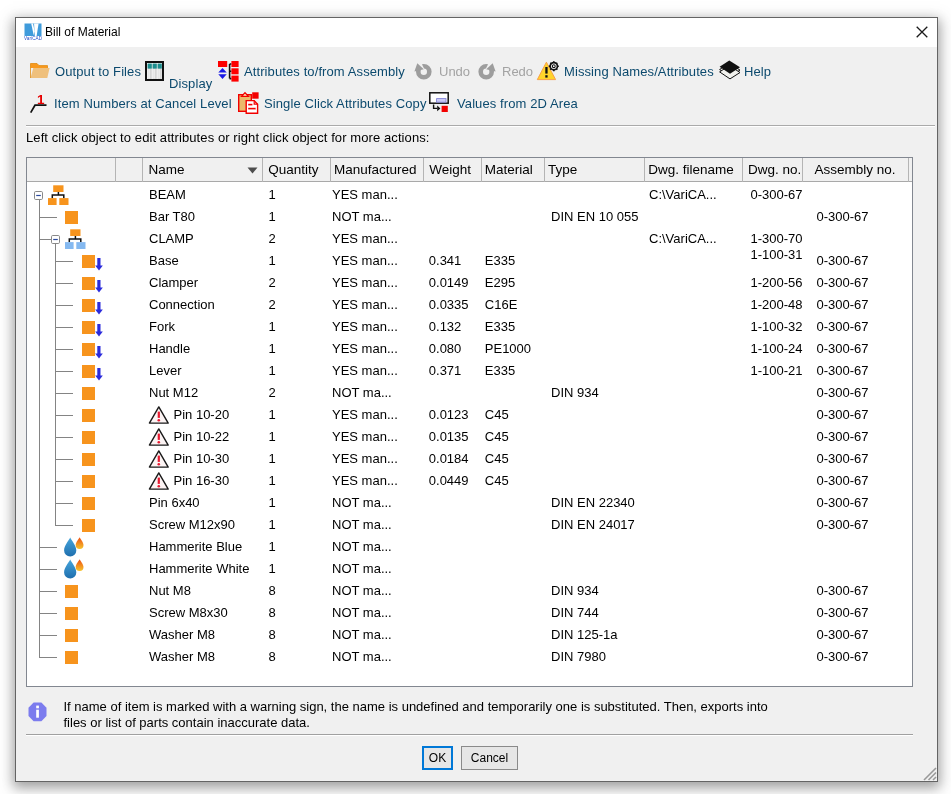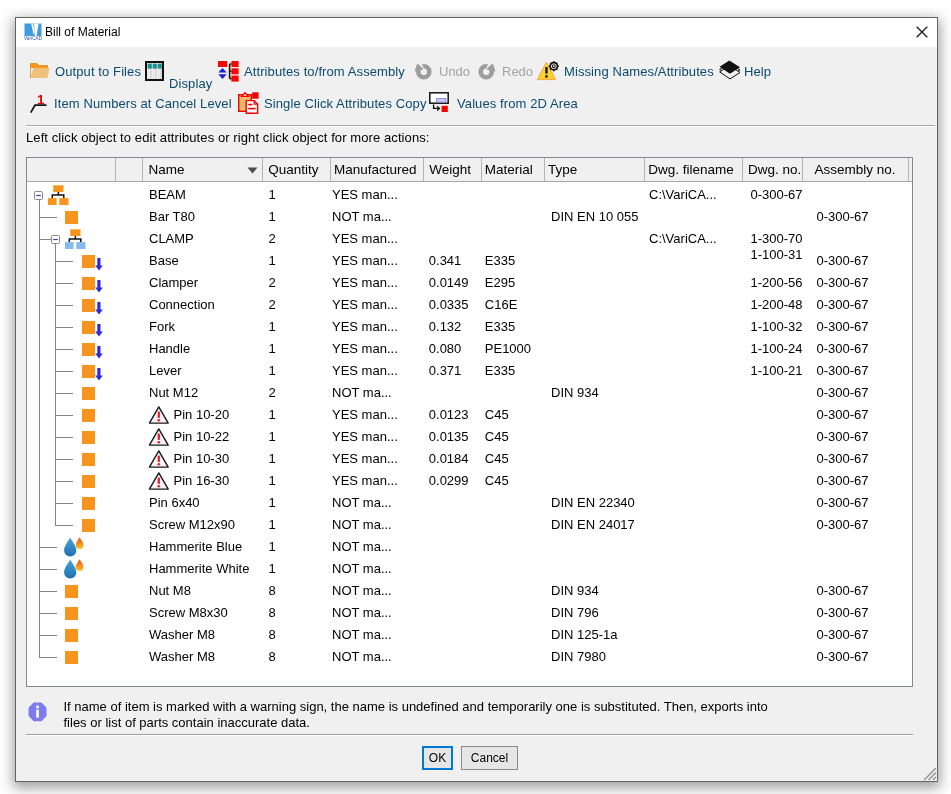--- a/index.html
+++ b/index.html
@@ -319,21 +319,21 @@
 <div class="a cell" style="left:816.5px;top:448px">0-300-67</div>
 <div class="a" style="left:82px;top:474.5px;width:13px;height:13px;background:#f7941d"></div>
 <svg class="a" style="left:149.2px;top:472px" width="20" height="18" viewBox="0 0 20 18">
 <polygon points="9.8,0.9 19.2,17.1 0.4,17.1" fill="#fcf4f4" stroke="#1a1a1a" stroke-width="1.4" stroke-linejoin="round"></polygon>
 <rect x="8.7" y="5.6" width="2.2" height="6.3" fill="#e81930"></rect>
 <circle cx="9.8" cy="14.3" r="1.3" fill="#e81930"></circle>
 </svg>
 <div class="a cell" style="left:173.5px;top:470px">Pin 16-30</div>
 <div class="a cell" style="left:268.5px;top:470px">1</div>
 <div class="a cell" style="left:332px;top:470px">YES man...</div>
-<div class="a cell" style="left:428.8px;top:470px">0.0299</div>
+<div class="a cell" style="left:428.8px;top:470px">0.0449</div>
 <div class="a cell" style="left:484.8px;top:470px">C45</div>
 <div class="a cell" style="left:816.5px;top:470px">0-300-67</div>
 <div class="a" style="left:82px;top:496.5px;width:13px;height:13px;background:#f7941d"></div>
 <div class="a cell" style="left:149px;top:492px">Pin 6x40</div>
 <div class="a cell" style="left:268.5px;top:492px">1</div>
 <div class="a cell" style="left:332px;top:492px">NOT ma...</div>
 <div class="a cell" style="left:551px;top:492px">DIN EN 22340</div>
 <div class="a cell" style="left:816.5px;top:492px">0-300-67</div>
 <div class="a" style="left:82px;top:518.5px;width:13px;height:13px;background:#f7941d"></div>
 <div class="a cell" style="left:149px;top:514px">Screw M12x90</div>
@@ -378,21 +378,21 @@
 <div class="a" style="left:64.9px;top:584.5px;width:13px;height:13px;background:#f7941d"></div>
 <div class="a cell" style="left:149px;top:580px">Nut M8</div>
 <div class="a cell" style="left:268.5px;top:580px">8</div>
 <div class="a cell" style="left:332px;top:580px">NOT ma...</div>
 <div class="a cell" style="left:551px;top:580px">DIN 934</div>
 <div class="a cell" style="left:816.5px;top:580px">0-300-67</div>
 <div class="a" style="left:64.9px;top:606.5px;width:13px;height:13px;background:#f7941d"></div>
 <div class="a cell" style="left:149px;top:602px">Screw M8x30</div>
 <div class="a cell" style="left:268.5px;top:602px">8</div>
 <div class="a cell" style="left:332px;top:602px">NOT ma...</div>
-<div class="a cell" style="left:551px;top:602px">DIN 796</div>
+<div class="a cell" style="left:551px;top:602px">DIN 744</div>
 <div class="a cell" style="left:816.5px;top:602px">0-300-67</div>
 <div class="a" style="left:64.9px;top:628.5px;width:13px;height:13px;background:#f7941d"></div>
 <div class="a cell" style="left:149px;top:624px">Washer M8</div>
 <div class="a cell" style="left:268.5px;top:624px">8</div>
 <div class="a cell" style="left:332px;top:624px">NOT ma...</div>
 <div class="a cell" style="left:551px;top:624px">DIN 125-1a</div>
 <div class="a cell" style="left:816.5px;top:624px">0-300-67</div>
 <div class="a" style="left:64.9px;top:650.5px;width:13px;height:13px;background:#f7941d"></div>
 <div class="a cell" style="left:149px;top:646px">Washer M8</div>
 <div class="a cell" style="left:268.5px;top:646px">8</div>

